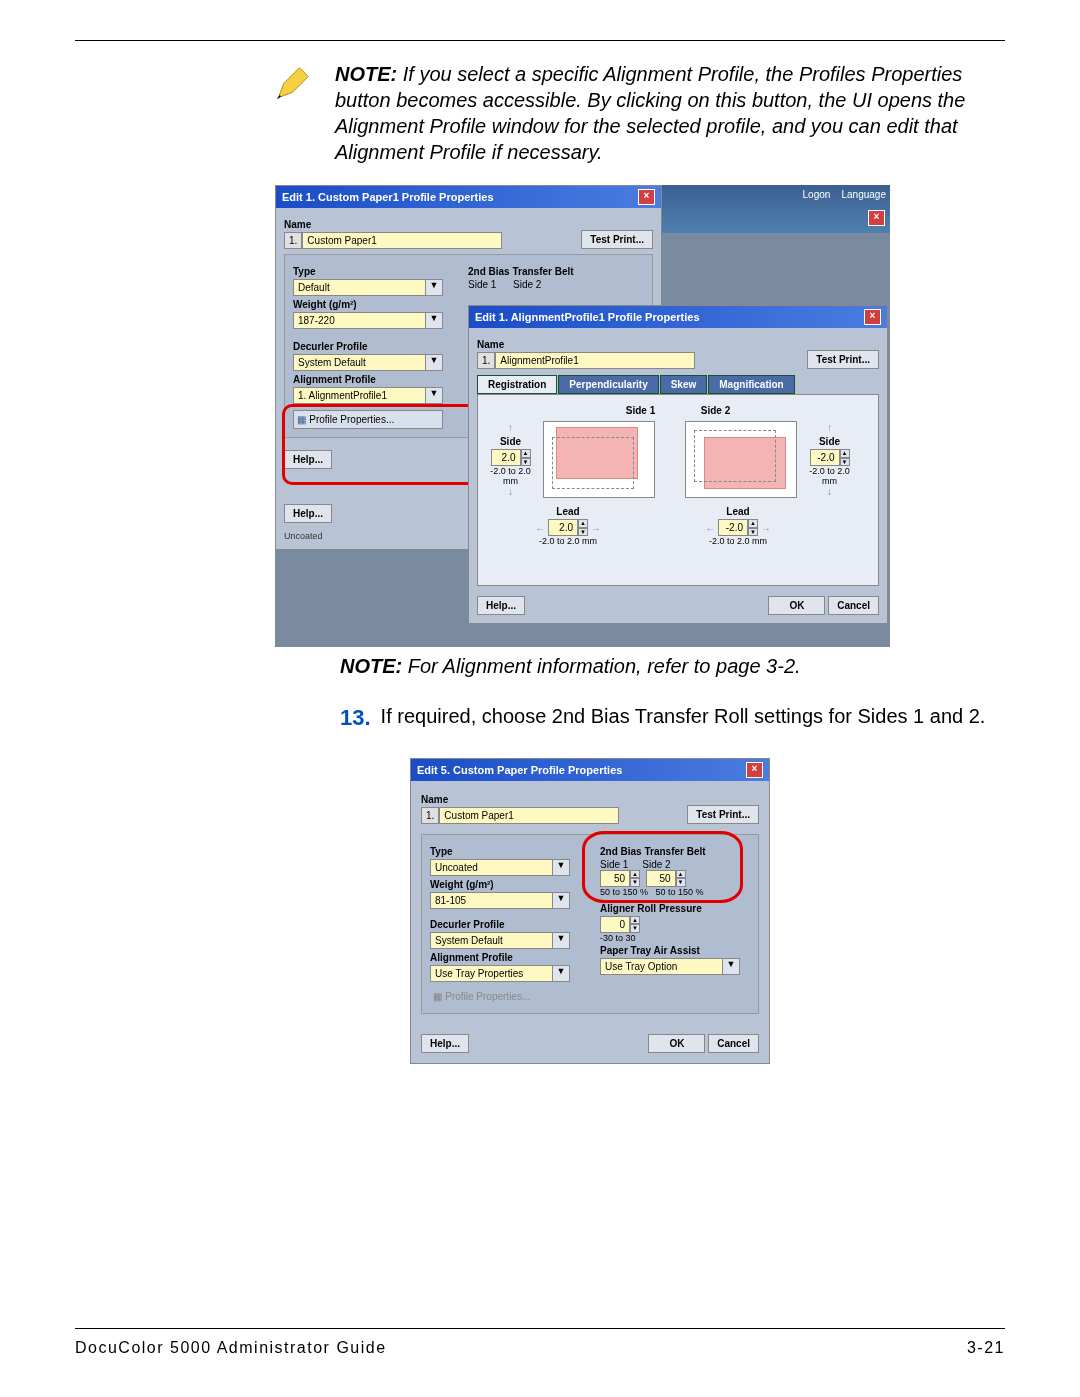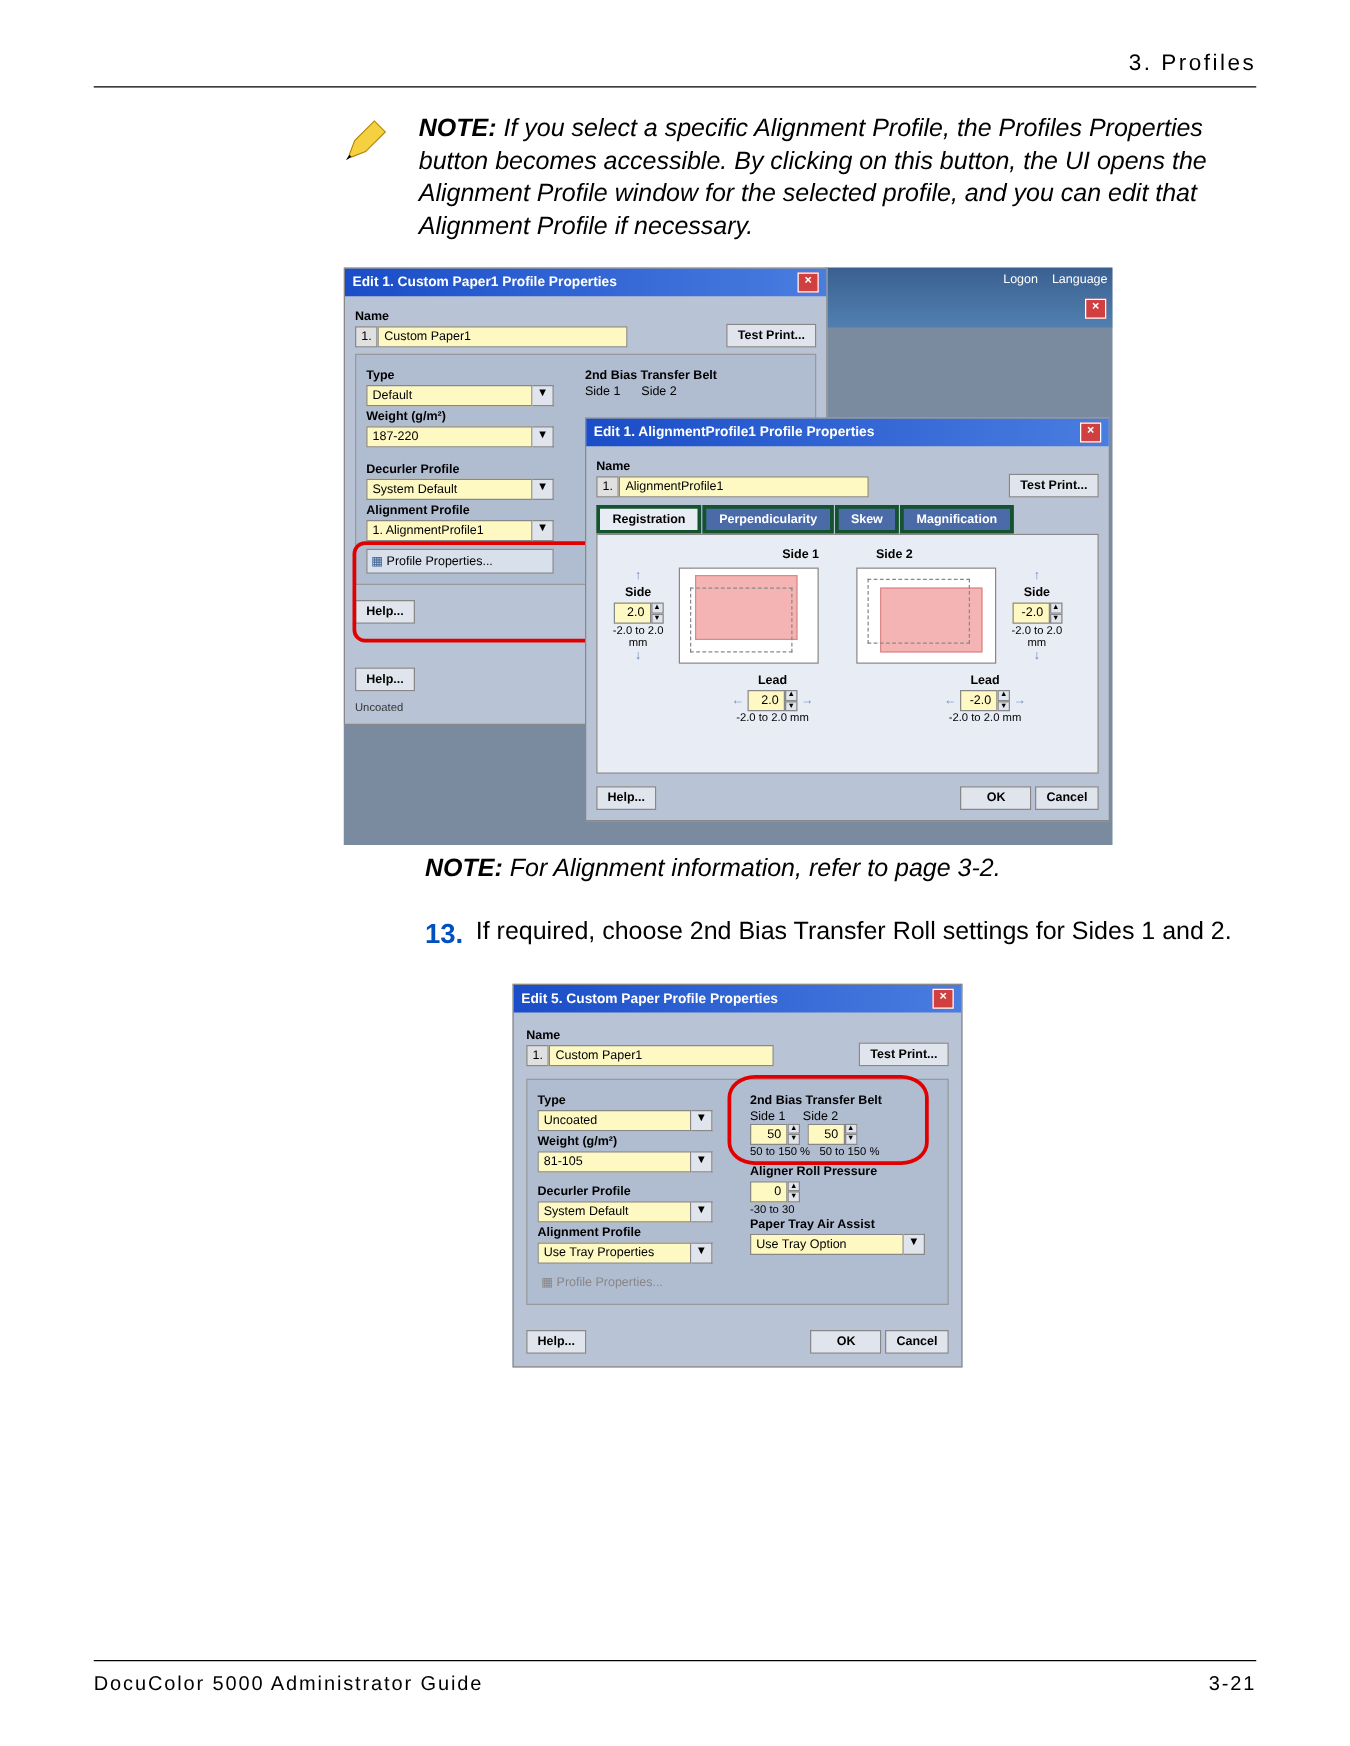--- a/index.html
+++ b/index.html
@@ -158,21 +158,21 @@
   }
   .tabs {
     display: flex;
     margin-top: 6px;
     font-size: 10px;
   }
   .tab {
     padding: 3px 10px;
     background: #4a6aa8;
     color: #fff;
-    border: 3px solid #14532d;
+    border: 1px solid #14532d;
     margin-right: 1px;
     cursor: pointer;
     font-weight: bold;
   }
   .tab.active {
     background: #e8ecf4;
     color: #000;
   }
   .tab-body {
     background: #e8ecf4;
@@ -278,21 +278,20 @@
     font-size: 16px;
     letter-spacing: 1.5px;
     color: #000;
   }
   .grey-link { color: #888; }
 </style>
 </head>
 <body>
 
 <div class="page">
-  <div class="header-right">3. Profiles</div>
   <hr class="hr-top">
 
   <div class="content-block">
     <svg class="pencil-icon" viewBox="0 0 40 40">
       <polygon points="5,33 10,20 28,2 38,12 20,30 7,35" fill="#f5d040" stroke="#b08000" stroke-width="1"></polygon>
       <polygon points="5,33 7,35 2,38" fill="#000"></polygon>
     </svg>
     <div class="note-text">
       <span class="bold">NOTE:</span><span> If you select a specific Alignment Profile, the Profiles Properties button becomes accessible. By clicking on this button, the UI opens the Alignment Profile window for the selected profile, and you can edit that Alignment Profile if necessary.</span>
     </div>
@@ -418,21 +417,21 @@
                   <span class="field">-2.0</span>
                   <span class="spin-btns">
                     <div>▲</div>
                     <div>▼</div>
                   </span>
                 </div>
               <div class="small-txt">-2.0 to 2.0 mm</div>
               <div style="color:#6a8ac0;">↓</div>
             </div>
           </div>
-          <div style="display:flex; gap:10px; margin-top:5px; justify-content:flex-end;">
+          <div style="display:flex; gap:10px; margin-top:5px; justify-content:flex-start;">
             <div style="text-align:center; width:160px;">
               <div class="row-label">Lead</div>
               <span style="color:#6a8ac0;">←</span>
               <span class="spinner">
                   <span class="field">2.0</span>
                   <span class="spin-btns">
                     <div>▲</div>
                     <div>▼</div>
                   </span>
                 </span>

